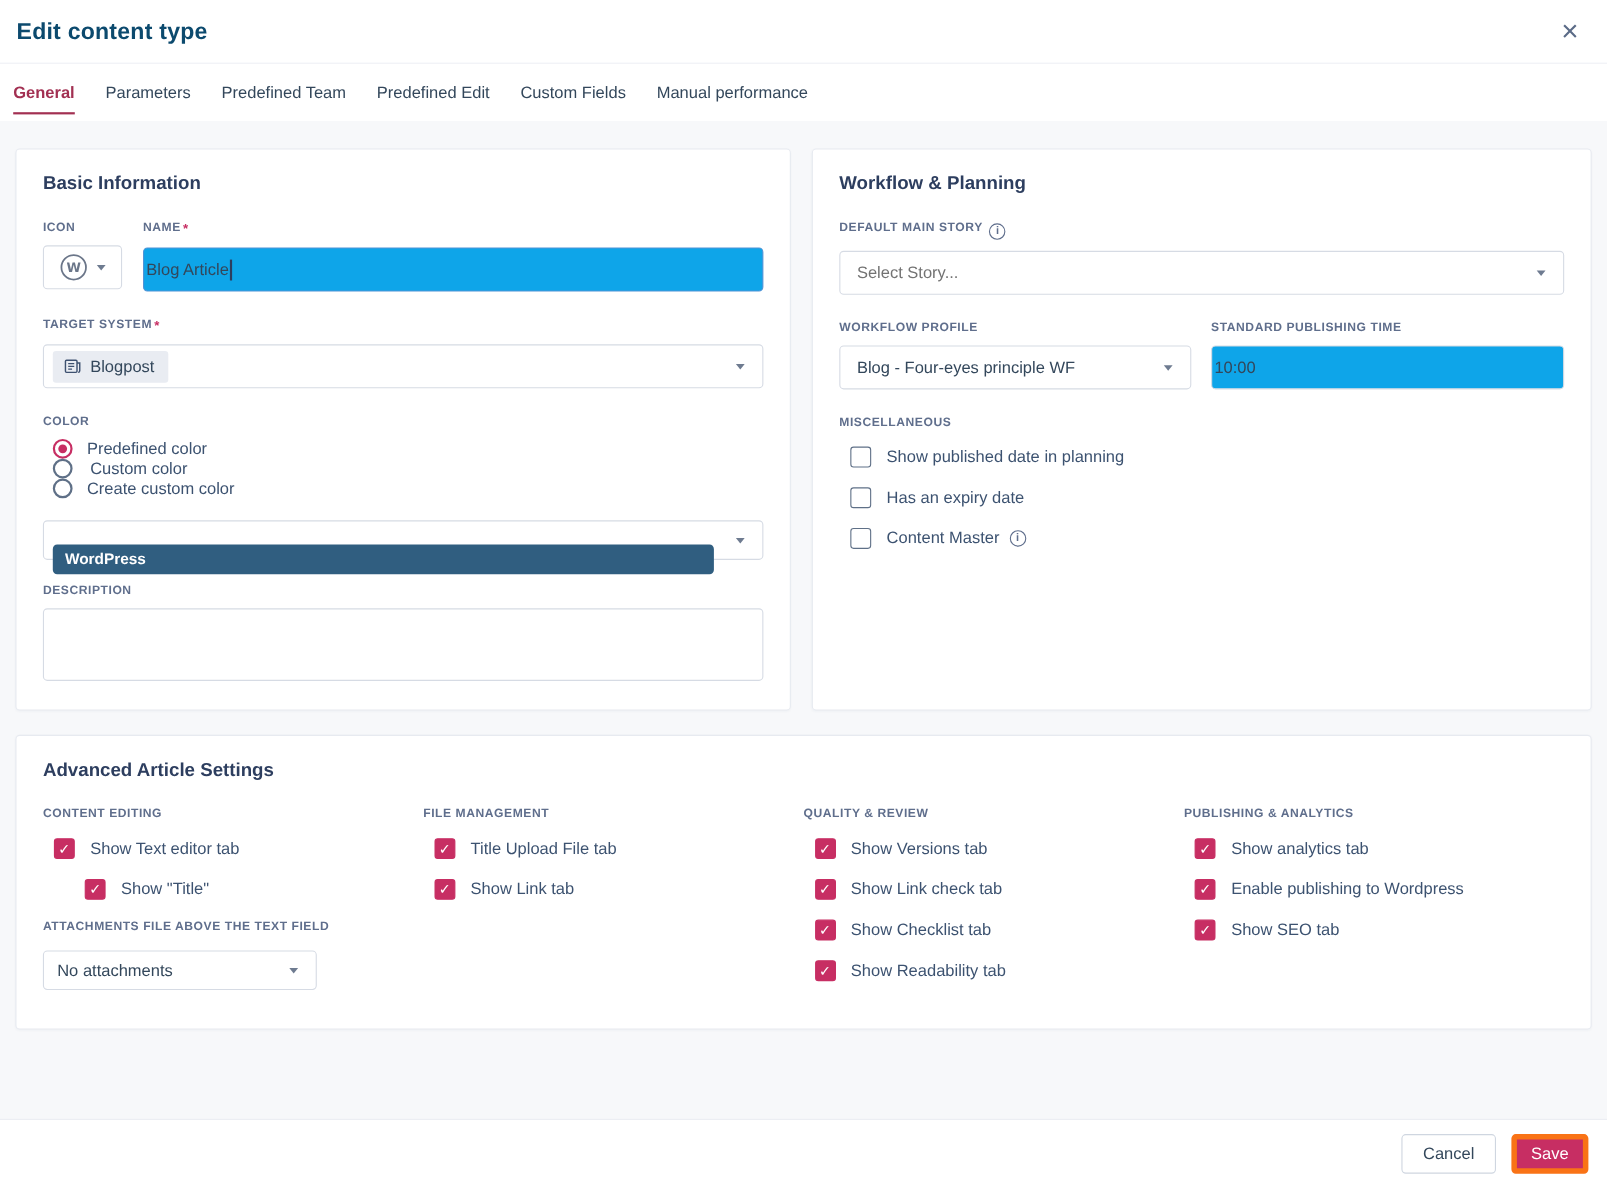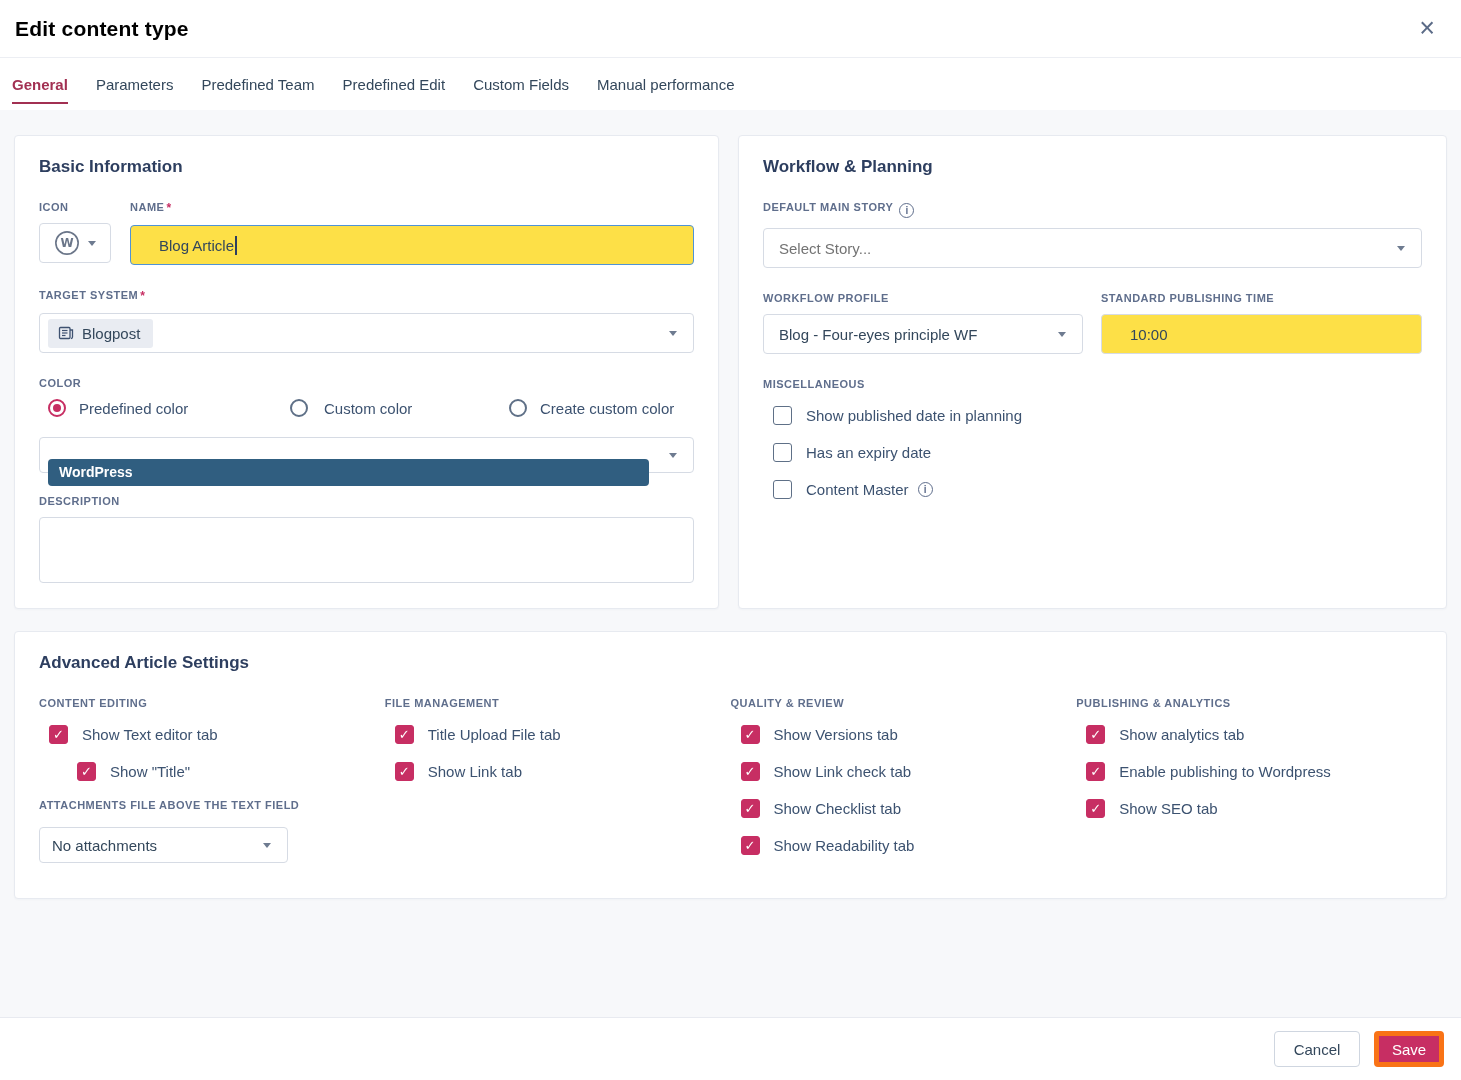--- a/index.html
+++ b/index.html
@@ -6,21 +6,21 @@
   html,body { width:1461px; height:1080px; overflow:hidden; }
   body {
     font-family:"Liberation Sans","DejaVu Sans",sans-serif;
     background:#fff; color:#33475b;
   }
   .modal { width:1461px; height:1080px; display:flex; flex-direction:column; background:#fff; }
 
   
   .modal-header { height:58px; display:flex; align-items:center; justify-content:space-between;
     padding:0 20px 0 15px; background:#fff; border-bottom:1px solid #eceef3; flex:0 0 auto; }
-  .modal-title { font-size:21px; font-weight:700; color:#000000; letter-spacing:0.2px; }
+  .modal-title { font-size:21px; font-weight:700; color:#0c4a6e; letter-spacing:0.2px; }
   .close-btn { background:none; border:none; cursor:pointer; font-size:27px; line-height:1;
     color:#5b6b87; font-weight:400; padding:2px 6px; }
 
   
   .tabs { display:flex; align-items:stretch; height:52px; padding:0 12px; background:#fff; flex:0 0 auto; }
   .tab { display:flex; align-items:center; margin:0 14px; font-size:15px; color:#33475b;
     cursor:pointer; position:relative; }
   .tab:first-child { margin-left:0; }
   .tab.active { color:#a23052; font-weight:600; }
   .tab.active::after { content:""; position:absolute; left:0; right:0; bottom:6px; height:2px; background:#a23052; }
@@ -35,41 +35,41 @@
   .card-title { font-size:17px; font-weight:700; color:#2d3e5f; margin-bottom:24px; }
 
   .field-label { display:block; font-size:11px; font-weight:600; letter-spacing:0.5px;
     color:#5f6e8c; text-transform:uppercase; margin-bottom:10px; }
   .req { color:#c72e63; margin-left:2px; font-size:12px; vertical-align:top; }
 
   .controls-row { display:flex; gap:19px; margin-bottom:24px; }
   .icon-select { width:72px; height:40px; border:1px solid #d6dbe4; border-radius:4px; background:#fff;
     display:flex; align-items:center; justify-content:center; gap:8px; cursor:pointer; }
 
-  .text-input { height:40px; border:1px solid #d6dbe4; border-radius:4px; background:#fde047;
-    display:flex; align-items:center; padding:0 28px; font-size:15px; color:#33475b; }
+  .text-input { height:40px; border:1px solid #d6dbe4; border-radius:4px; background:#0ea5e9;
+    display:flex; align-items:center; padding:0 2px; font-size:15px; color:#33475b; }
   .text-input.focused { border:1.5px solid #4f93d6; }
   .flex1 { flex:1; }
   .cursor-bar { display:inline-block; width:1.5px; height:19px; background:#2d3e5f; margin-left:1px; }
 
   .select-box { position:relative; height:40px; border:1px solid #d6dbe4; border-radius:4px; background:#fff;
     display:flex; align-items:center; padding:0 36px 0 8px; cursor:pointer; }
   .caret { width:0; height:0; border-left:4.5px solid transparent; border-right:4.5px solid transparent;
     border-top:5.5px solid #6e7b90; position:absolute; right:16px; top:50%; margin-top:-2px; }
   .icon-select .caret { position:static; margin:0; }
 
   .chip { display:inline-flex; align-items:center; gap:8px; background:#e9ecf2; border-radius:3px;
     padding:6px 13px 6px 10px; font-size:15px; color:#33475b; }
 
   .placeholder { color:#737373; font-size:15px; }
   .select-value { font-size:15px; color:#33475b; }
 
   .section-gap { margin-bottom:24px; }
 
-  .radio-row { display:flex; padding-left:9px; margin-bottom:20px; }
+  .radio-row { display:flex; padding-left:9px; margin-bottom:20px;flex-direction:column; }
   .radio-group { display:flex; align-items:center; gap:13px; cursor:pointer; }
   .rg-0 { width:242px; } .rg-1 { width:219px;gap:16px; }
   .radio-outer { width:18px; height:18px; border-radius:50%; border:2px solid #5f7087; background:#fff;
     flex:0 0 auto; position:relative; }
   .radio-outer.selected { border-color:#c72e63; }
   .radio-outer.selected::after { content:""; position:absolute; left:3px; top:3px; width:8px; height:8px;
     border-radius:50%; background:#c72e63; }
   .radio-label { font-size:15px; color:#3c5270; }
 
   .color-select { position:relative; height:36px; border:1px solid #d6dbe4; border-radius:4px; background:#fff;

